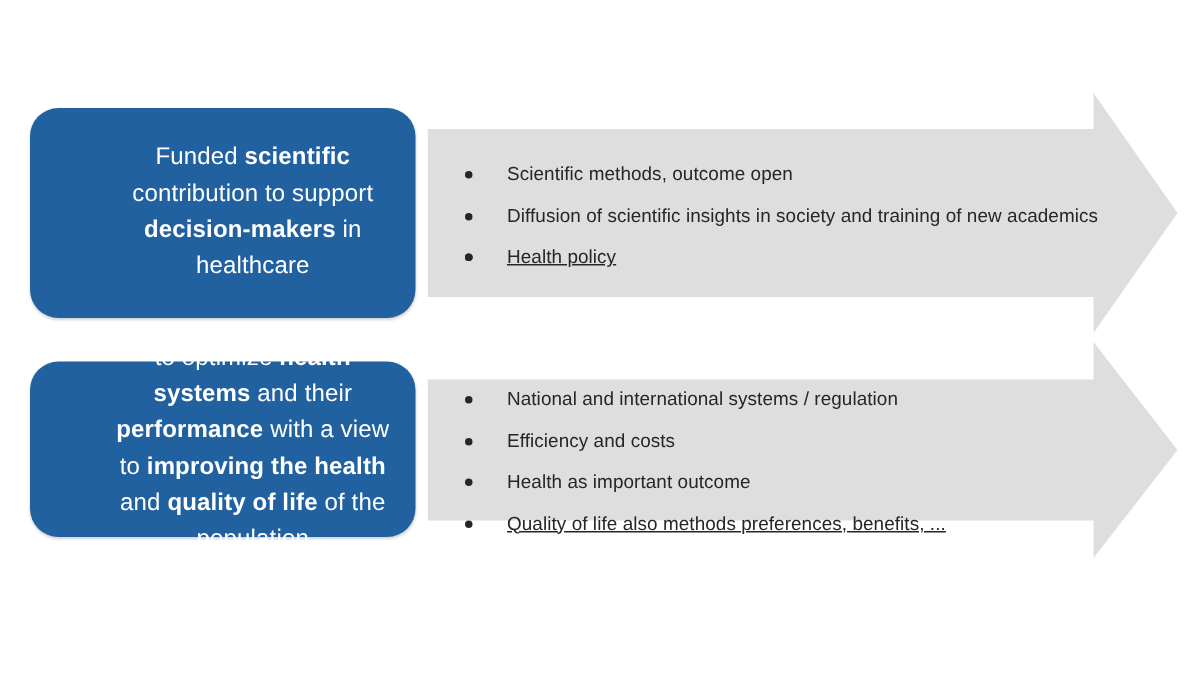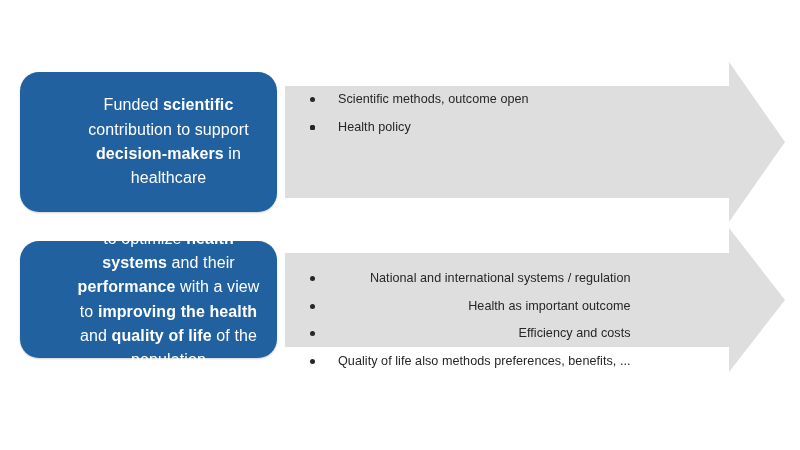--- a/index.html
+++ b/index.html
@@ -73,34 +73,34 @@
   .label-text b { font-weight: 700; }
 
   
   .bullets {
     position: absolute;
     left: 310px;
     margin: 0;
     padding: 0;
     list-style: none;
   }
-  #row-1 .bullets { top: 91px; }
-  #row-2 .bullets { top: 104px; text-align: right; }
+  #row-1 .bullets { top: 108px; }
+  #row-2 .bullets { top: 92px; }
 
   .bullets li {
     position: relative;
     padding-left: 28px;
     color: #262626;
     font-size: 12.6px;
     line-height: 1.35;
     margin-bottom: 10.5px;
     white-space: nowrap;
     letter-spacing: 0.05px;
   }
-  .bullets li:last-child { margin-bottom: 0; }
+  .bullets li:last-child { margin-bottom: 0; text-decoration: underline; }
 
   .bullets li .bullet-dot {
     position: absolute;
     left: 0;
     top: 6px;
     width: 5px;
     height: 5px;
     border-radius: 50%;
     background: #262626;
   }
@@ -117,39 +117,40 @@
     </svg>
 
     <div class="label-box">
       <div class="label-text">
         <span>Funded </span><b>scientific</b><span> contribution to support </span><b>decision-makers</b><span> in healthcare</span>
       </div>
     </div>
 
     <ul class="bullets">
       <li><span class="bullet-dot"></span><span>Scientific methods, outcome open</span></li>
+      <li><span class="bullet-dot"></span><span>Diffusion of scientific insights in society and training of new academics</span></li>
       <li><span class="bullet-dot"></span></li>
       <li><span class="bullet-dot"></span></li>
       <li><span class="bullet-dot"></span><span>Health policy</span></li>
     </ul>
   </div>
 
   <div class="row" id="row-2">
 
     <svg class="arrow-svg" viewBox="0 0 500 144" preserveAspectRatio="none" aria-hidden="true">
       <polygon points="0,25 444,25 444,0 500,72 444,144 444,119 0,119" fill="#DEDEDE"></polygon>
     </svg>
 
     <div class="label-box">
       <div class="label-text">
         <span>to optimize </span><b>health systems</b><span> and their </span><b>performance</b><span> with a view to </span><b>improving the health</b><span> and </span><b>quality of life</b><span> of the population</span>
       </div>
     </div>
 
     <ul class="bullets">
       <li><span class="bullet-dot"></span><span>National and international systems / regulation</span></li>
+      <li><span class="bullet-dot"></span><span>Efficiency and costs</span></li>
       <li><span class="bullet-dot"></span><span>Health as important outcome</span></li>
-      <li><span class="bullet-dot"></span><span>Efficiency and costs</span></li>
       <li><span class="bullet-dot"></span><span>Quality of life also methods preferences, benefits, ...</span></li>
     </ul>
   </div>
 
 </div>
 
 </body></html>

